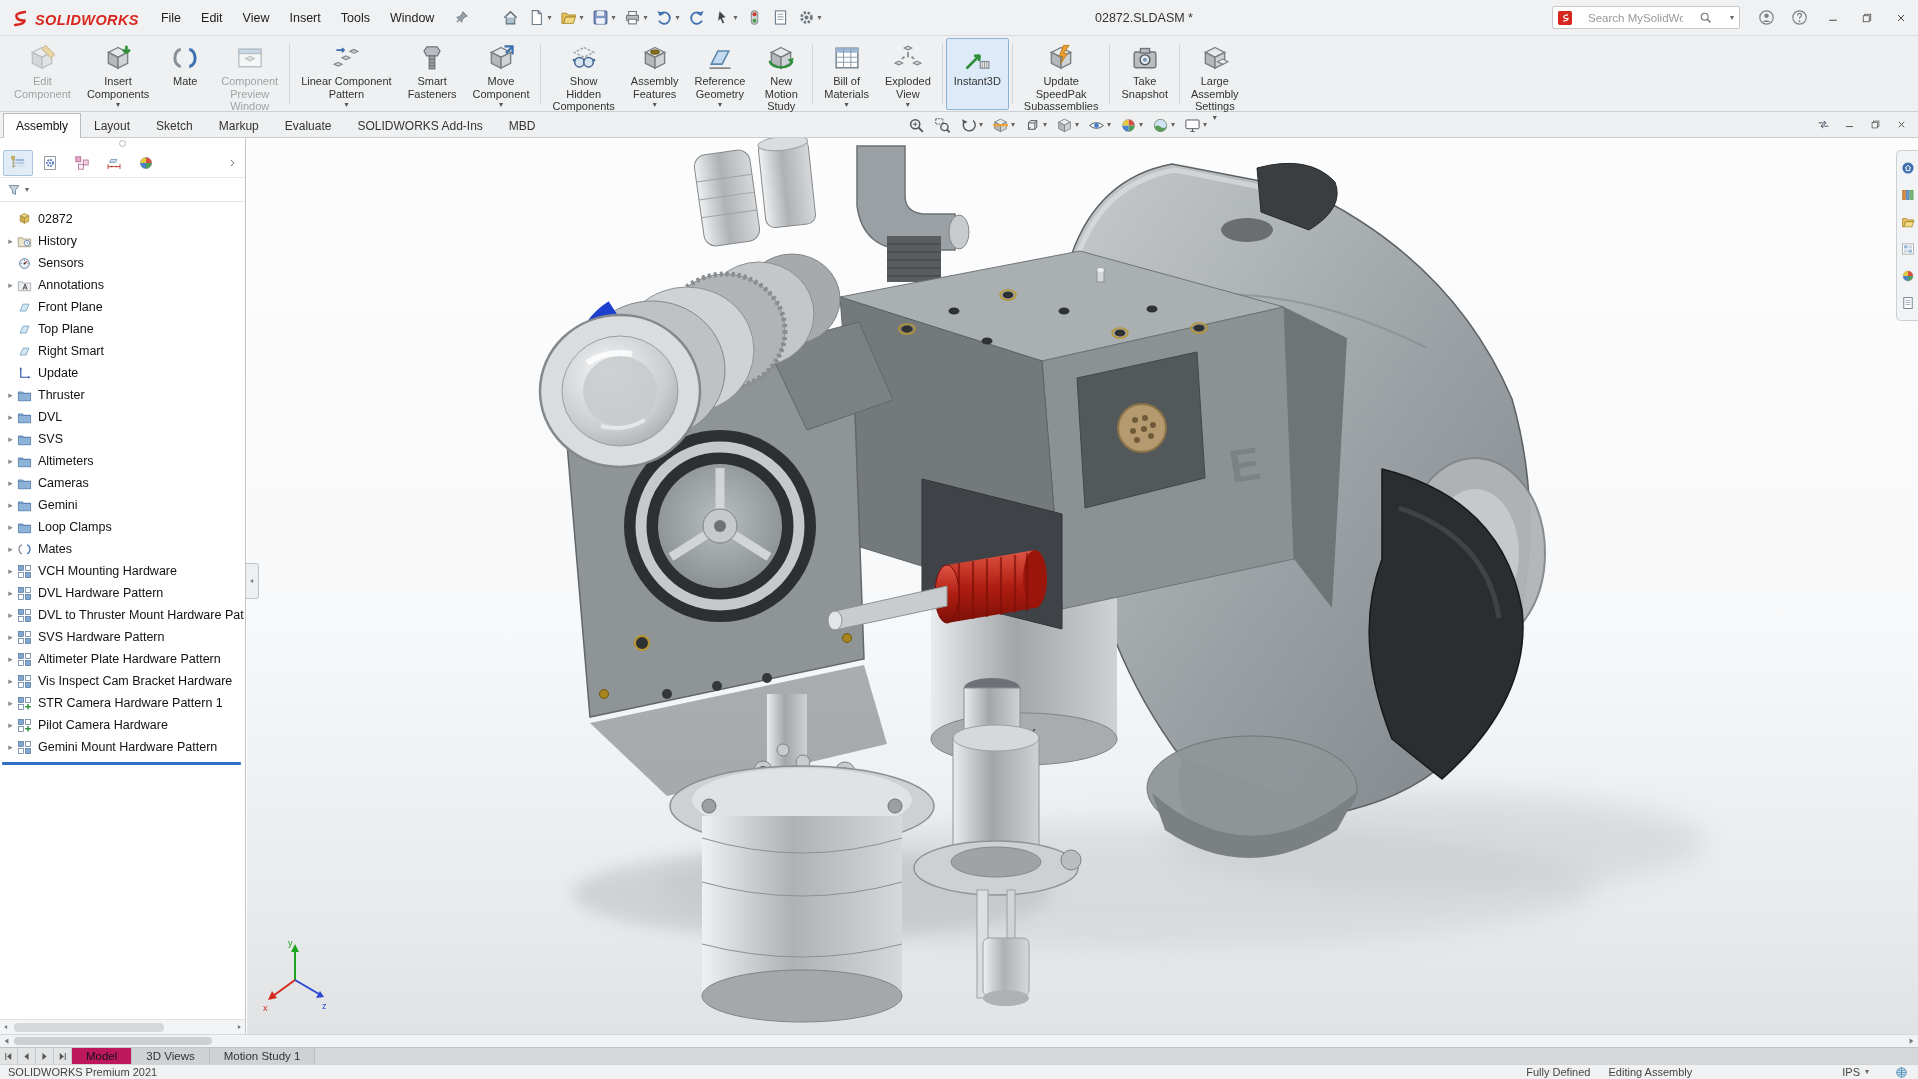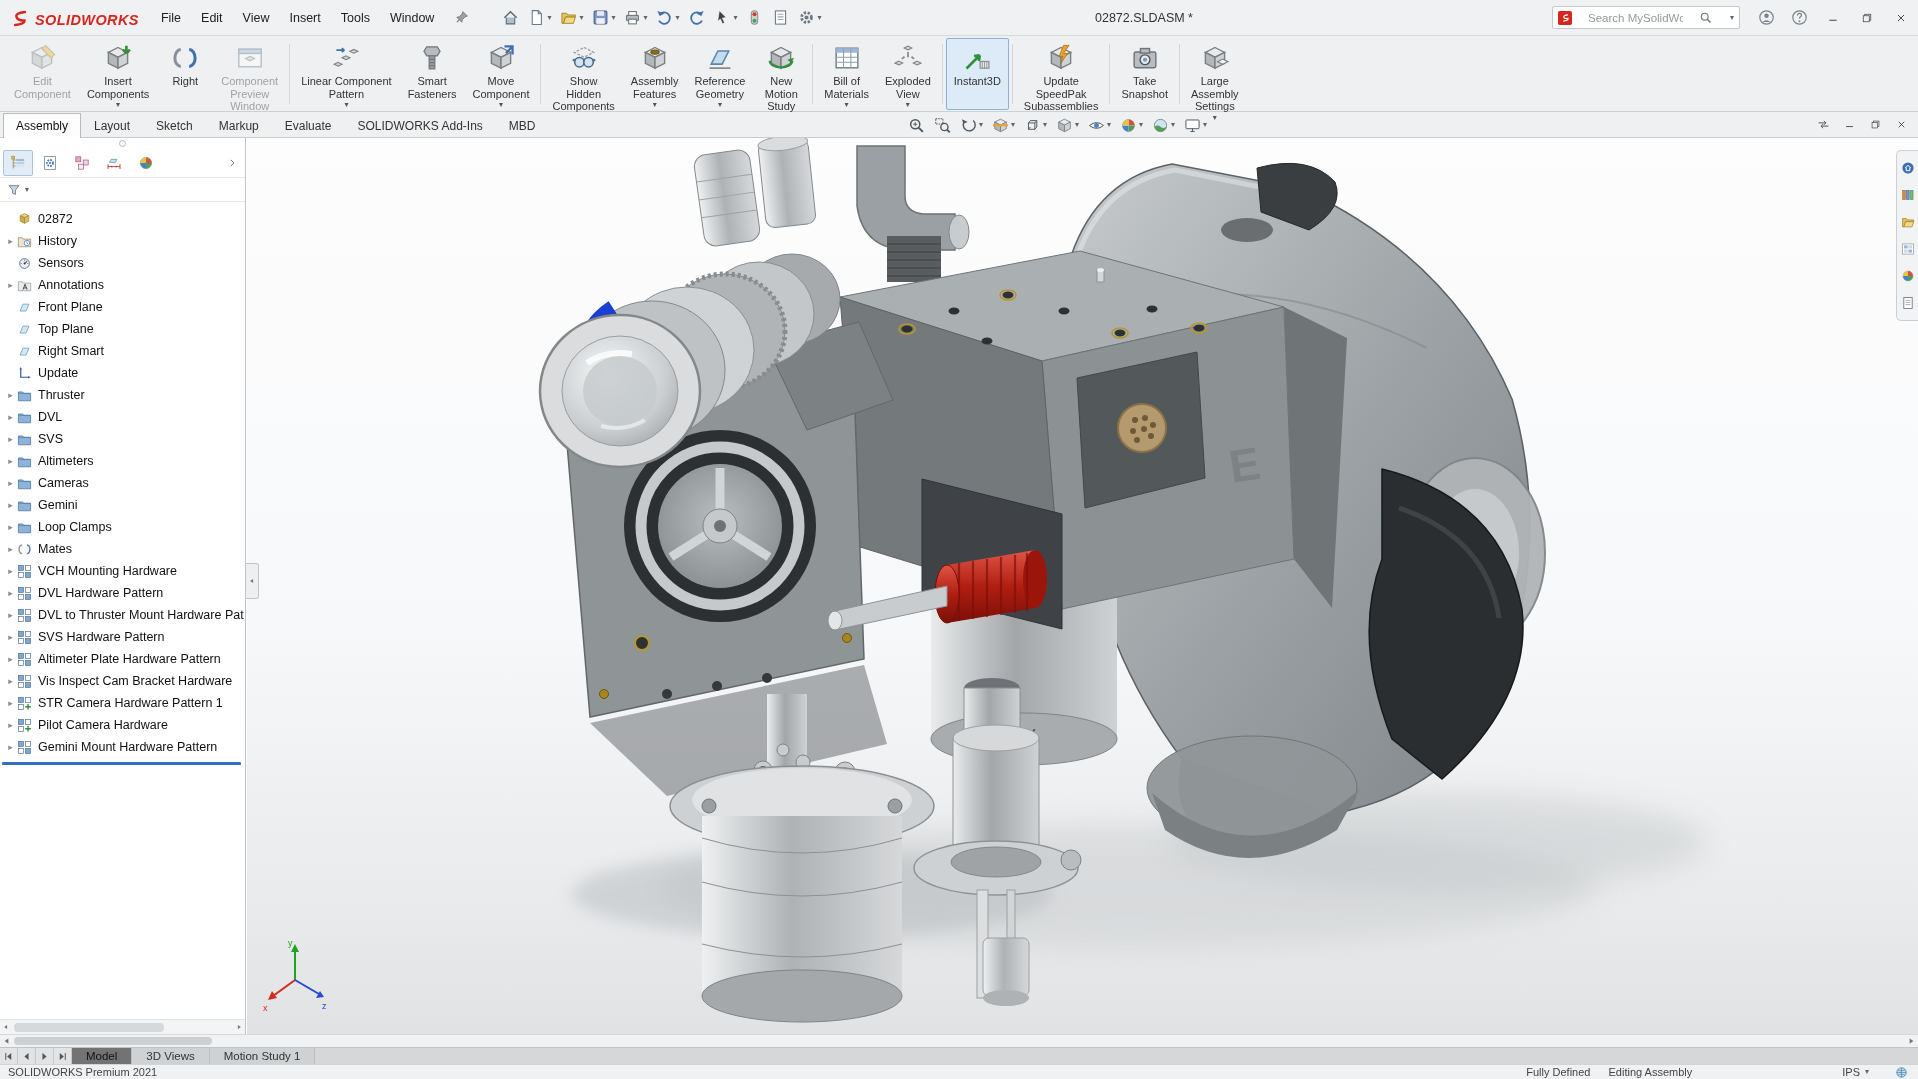--- a/index.html
+++ b/index.html
@@ -76,21 +76,21 @@
 .tpi{width:16px;height:16px;display:flex;align-items:center;justify-content:center}
 
 
 #hscroll{position:absolute;left:0;right:0;top:1034px;height:13px;background:#f1f2f3;border-top:1px solid #d6d8da;z-index:20}
 #hscroll .hs-left{position:absolute;left:2px;top:1px}
 #hscroll .hs-right{position:absolute;right:2px;top:1px}
 #hscroll .hs-thumb{position:absolute;left:14px;top:2px;width:198px;height:8px;background:#cdd0d3;border-radius:4px}
 #bottombar{position:absolute;left:0;right:0;top:1047px;height:17px;background:#d5d7d9;border-top:1px solid #c0c3c5;display:flex;align-items:stretch;z-index:20}
 .nv{width:18px;display:flex;align-items:center;justify-content:center;background:#e1e3e4;border-right:1px solid #c6c9cb}
 .dtab{display:flex;align-items:center;padding:0 14px;font-size:11.5px;color:#333;background:#cfd2d4;border-right:1px solid #bcbfc1}
-.dtab.active{background:#737373;color:#111}
+.dtab.active{background:#be185d;color:#111}
 #statusbar{position:absolute;left:0;right:0;top:1064px;height:15px;background:#f0f1f2;border-top:1px solid #d2d4d6;display:flex;align-items:center;font-size:11px;color:#444;padding:0 8px;z-index:20}
 #statusright{margin-left:auto;display:flex;align-items:center}
 #statusright .sitem{margin-left:18px}
 #status-units{margin-left:150px;display:flex;align-items:center;gap:3px}
 #status-globe{margin-left:26px;margin-right:2px;display:flex}
 </style>
 </head>
 <body>
 
 <div id="app">
@@ -271,21 +271,21 @@
 Components</span>
           <span class="rcaret">▾</span>
         </div>
         <div class="rbtn">
           <span class="ricon">
             <svg width="28" height="28" viewBox="0 0 16 16" aria-hidden="true">
               <path d="M5.6 3.2a3.4 4.8 0 1 0 .02 9.6" fill="none" stroke="#8a9099" stroke-width="1.7"></path>
               <path d="M10.4 3.2a3.4 4.8 0 1 1-.02 9.6" fill="none" stroke="#3f71b0" stroke-width="1.7"></path>
             </svg>
           </span>
-          <span class="rlabel">Right</span>
+          <span class="rlabel">Mate</span>
         </div>
         <div class="rbtn disabled">
           <span class="ricon">
             <svg width="28" height="28" viewBox="0 0 16 16" aria-hidden="true">
               <rect x="1.6" y="3" width="12.8" height="10" fill="#fff" stroke="#6b7c90" stroke-width=".8"></rect>
               <rect x="1.6" y="3" width="12.8" height="2.4" fill="#9db8d6" stroke="#6b7c90" stroke-width=".8"></rect>
               <path d="M8 7l2.6 1.3L8 9.6 5.4 8.3Z" fill="#c9ccce" stroke="#7a7f83" stroke-width=".6"></path>
             </svg>
           </span>
           <span class="rlabel">Component

